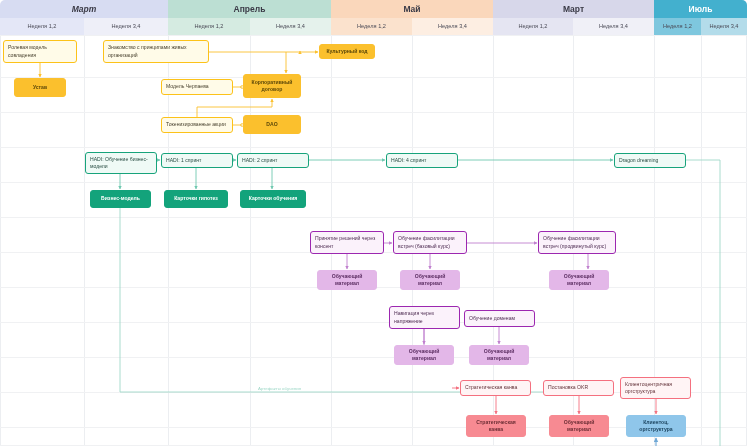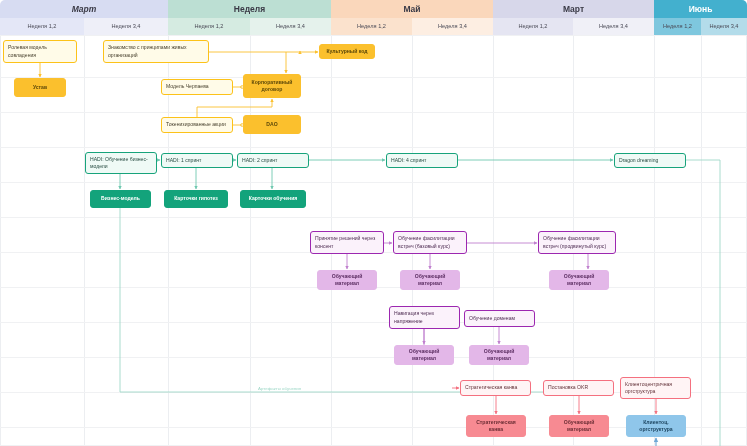--- a/index.html
+++ b/index.html
@@ -49,24 +49,24 @@
   .ghost{position:absolute;font-size:4.4px;color:#9fd8c8;white-space:nowrap;}
 </style>
 </head>
 <body>
 
 <div id="root">
 
   <div class="hdr">
     <div id="months">
         <div class="month" style="left: 0px; width: 168px; background: rgb(215, 220, 242); color: rgb(58, 58, 70); border-top-left-radius: 5px; font-style: italic;">Март</div>
-        <div class="month" style="left: 168px; width: 163px; background: rgb(188, 223, 211); color: rgb(58, 58, 70);">Неделя</div>
+        <div class="month" style="left: 168px; width: 163px; background: rgb(188, 223, 211); color: rgb(58, 58, 70);">Апрель</div>
         <div class="month" style="left: 331px; width: 162px; background: rgb(250, 215, 187); color: rgb(58, 58, 70);">Май</div>
         <div class="month" style="left: 493px; width: 161px; background: rgb(215, 215, 234); color: rgb(58, 58, 70);">Март</div>
-        <div class="month" style="left: 654px; width: 93px; background: rgb(67, 176, 206); color: rgb(255, 255, 255); border-top-right-radius: 5px;">Июнь</div>
+        <div class="month" style="left: 654px; width: 93px; background: rgb(67, 176, 206); color: rgb(255, 255, 255); border-top-right-radius: 5px;">Июль</div>
       </div>
     <div id="weeks">
         <div class="wk" style="left: 0px; width: 84px; background: rgb(228, 231, 247);">Неделя 1,2</div>
         <div class="wk" style="left: 84px; width: 84px; background: rgb(238, 239, 248);">Неделя 3,4</div>
         <div class="wk" style="left: 168px; width: 82px; background: rgb(213, 235, 225);">Неделя 1,2</div>
         <div class="wk" style="left: 250px; width: 81px; background: rgb(229, 242, 236);">Неделя 3,4</div>
         <div class="wk" style="left: 331px; width: 81px; background: rgb(251, 226, 205);">Неделя 1,2</div>
         <div class="wk" style="left: 412px; width: 81px; background: rgb(253, 238, 226);">Неделя 3,4</div>
         <div class="wk" style="left: 493px; width: 80px; background: rgb(229, 229, 242);">Неделя 1,2</div>
         <div class="wk" style="left: 573px; width: 81px; background: rgb(240, 240, 247);">Неделя 3,4</div>

